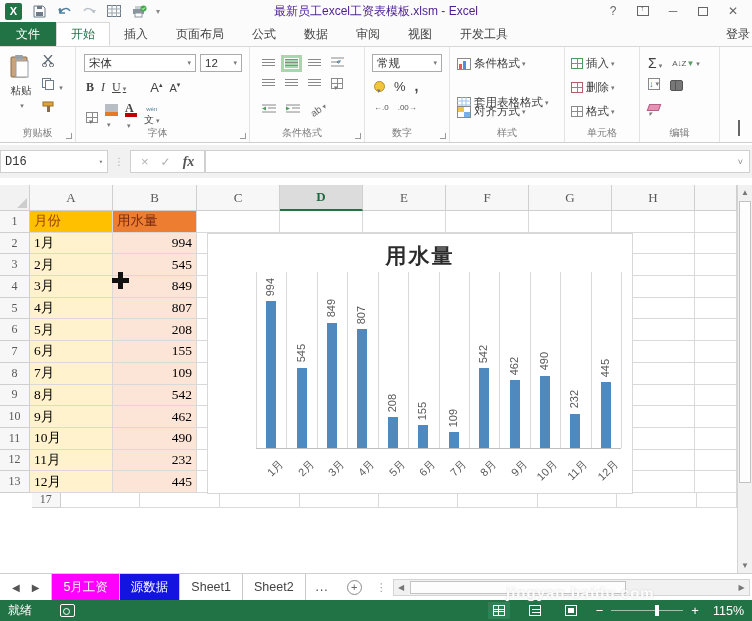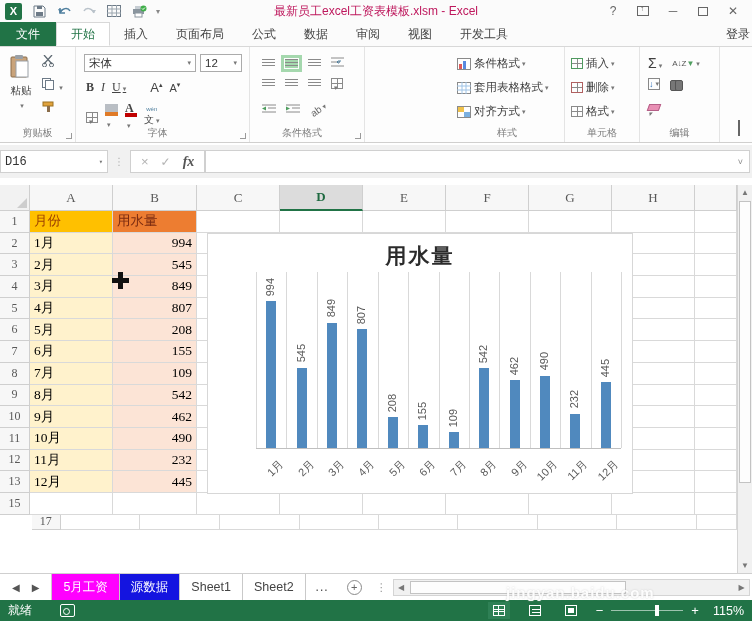--- a/index.html
+++ b/index.html
@@ -6,21 +6,21 @@
   html,body { width:752px; height:621px; }
   body { font-family:"Liberation Sans", sans-serif; font-size:12px; color:#444; background:#fff; position:relative; overflow:hidden; }
 
   
   .titlebar { position:absolute; left:0; top:0; width:752px; height:22px; background:#fbfbfb; display:flex; align-items:center; }
   .qat { display:flex; align-items:center; gap:9px; padding-left:5px; }
   .xlogo { width:17px; height:17px; background:#217346; color:#fff; font-weight:bold; font-size:11px; display:flex; align-items:center; justify-content:center; border-radius:2px; }
   .qicon { width:16px; height:16px; display:flex; align-items:center; justify-content:center; color:#6d7a87; }
   .qicon svg { display:block; }
   .qdd { font-size:8px; color:#888; }
-  .win-title { position:absolute; left:0; right:0; text-align:center; font-size:12px; color:#be185d; pointer-events:none; }
+  .win-title { position:absolute; left:0; right:0; text-align:center; font-size:12px; color:#4c1d95; pointer-events:none; }
   .winbtns { margin-left:auto; display:flex; align-items:center; gap:4px; padding-right:6px; z-index:2; }
   .winbtn { width:26px; height:18px; display:flex; align-items:center; justify-content:center; color:#666; font-size:12px; }
   .box-icon { width:10px; height:9px; border:1px solid #666; }
   .ribbonopt { width:12px; height:10px; border:1px solid #666; position:relative; }
   .ribbonopt:after { content:"↑"; position:absolute; left:2px; top:-3px; font-size:8px; color:#666; }
 
   
   .tabrow { position:absolute; left:0; top:22px; width:752px; height:25px; background:#fbfbfb; display:flex; align-items:stretch; border-bottom:1px solid #d8d8d8; }
   .filetab { background:#217346; color:#fff; padding:0 16px; display:flex; align-items:center; font-size:12px; }
   .rtab { padding:0 14px; display:flex; align-items:center; color:#444; font-size:12px; }
@@ -288,31 +288,47 @@
       <span><svg width="14" height="9" viewBox="0 0 14 9">
             <path d="M0 1 H14 M6 4 H14 M0 8 H14" stroke="#8a8a8a"></path>
             <path d="M0 2.5 L4 4.5 L0 6.5 Z" fill="#4f9e5f"></path>
           </svg></span>
       <span class="dd" style="font-size:10px;color:#666;transform:rotate(-35deg);display:inline-block;">ab</span>
     </div>
     <div class="glabel">条件格式</div>
     <div class="launcher"></div>
   </div>
 
+  <div class="rgroup" style="left:365px;width:85px;">
+    <div class="combo dd" style="position:absolute;left:7px;top:7px;width:70px;">
+        <span>常规</span>
+      </div>
+    <div class="minirow" style="position:absolute;left:9px;top:31px;gap:9px;">
+      <span class="coin dd"></span>
+      <span style="font-size:13px;color:#3f3f3f;">%</span>
+      <b style="font-size:14px;color:#3f3f3f;">,</b>
+    </div>
+    <div class="minirow" style="position:absolute;left:9px;top:56px;gap:9px;font-size:8px;color:#555;">
+      <span>←.0</span>
+      <span>.00→</span>
+    </div>
+    <div class="glabel">数字</div>
+    <div class="launcher"></div>
+  </div>
 
   <div class="rgroup" style="left:450px;width:115px;">
     <div class="rbtn dd" style="position:absolute;left:7px;top:9px;">
       <svg width="14" height="12" viewBox="0 0 14 12" style="margin-right:3px;">
           <rect x="0.5" y="0.5" width="13" height="11" fill="#fff" stroke="#8a8a8a"></rect>
           <rect x="2" y="6" width="3" height="5" fill="#e05a5a"></rect>
           <rect x="6" y="3" width="3" height="8" fill="#5a8ae0"></rect>
         </svg>
       <span>条件格式</span>
     </div>
-    <div class="rbtn dd" style="position:absolute;left:7px;top:33px;">
+    <div class="rbtn dd" style="position:absolute;left:7px;top:48px;">
       <svg width="14" height="12" viewBox="0 0 14 12" style="margin-right:3px;">
           <rect x="0.5" y="0.5" width="13" height="11" fill="#fff" stroke="#8a8a8a"></rect>
           <path d="M0 4 H14 M0 8 H14 M5 0 V12 M9 0 V12" stroke="#9ec3e6"></path>
         </svg>
       <span>套用表格格式</span>
     </div>
     <div class="rbtn dd" style="position:absolute;left:7px;top:57px;">
       <svg width="14" height="12" viewBox="0 0 14 12" style="margin-right:3px;">
           <rect x="0.5" y="0.5" width="13" height="11" fill="#fff" stroke="#8a8a8a"></rect>
           <rect x="1" y="1" width="6" height="5" fill="#f0c24b"></rect>
@@ -527,32 +543,20 @@
         <div class="cell" style="width: 83px;"></div>
         <div class="cell" style="width: 83px;"></div>
         <div class="cell" style="width: 83px;"></div>
         <div class="cell" style="width: 83px;"></div>
         <div class="cell" style="width: 42px;"></div>
       </div>
       <div class="grow" style="height: 21.7px;">
         <div class="rh">13</div>
         <div class="cell colA" style="width: 83px;">12月</div>
         <div class="cell colB" style="width: 84px;">445</div>
-        <div class="cell" style="width: 83px;"></div>
-        <div class="cell" style="width: 83px;"></div>
-        <div class="cell" style="width: 83px;"></div>
-        <div class="cell" style="width: 83px;"></div>
-        <div class="cell" style="width: 83px;"></div>
-        <div class="cell" style="width: 83px;"></div>
-        <div class="cell" style="width: 42px;"></div>
-      </div>
-      <div class="grow" style="height: 21.7px;">
-        <div class="rh">15</div>
-        <div class="cell" style="width: 83px;"></div>
-        <div class="cell" style="width: 84px;"></div>
         <div class="cell" style="width: 83px;"></div>
         <div class="cell" style="width: 83px;"></div>
         <div class="cell" style="width: 83px;"></div>
         <div class="cell" style="width: 83px;"></div>
         <div class="cell" style="width: 83px;"></div>
         <div class="cell" style="width: 83px;"></div>
         <div class="cell" style="width: 42px;"></div>
       </div>
       <div class="grow" style="height: 15px; padding-left: 32px;">
         <div class="rh">17</div>

